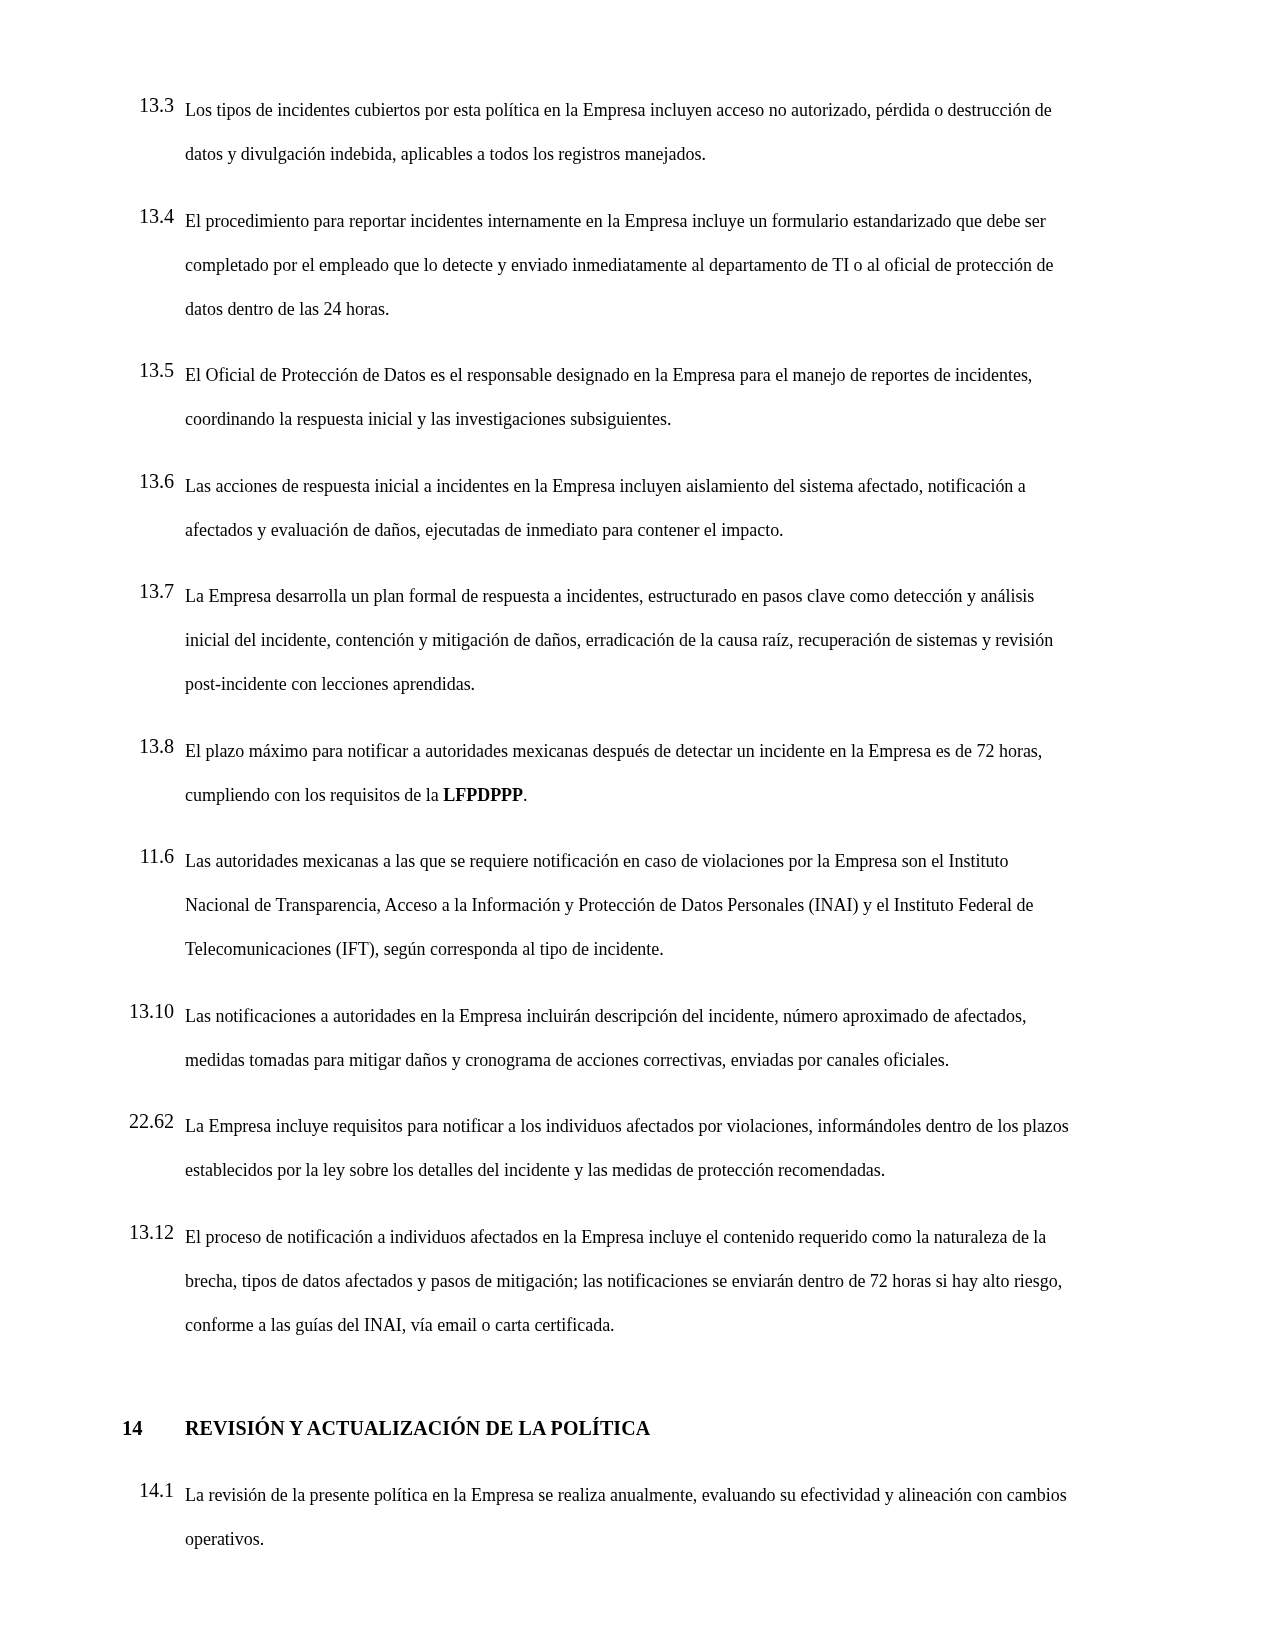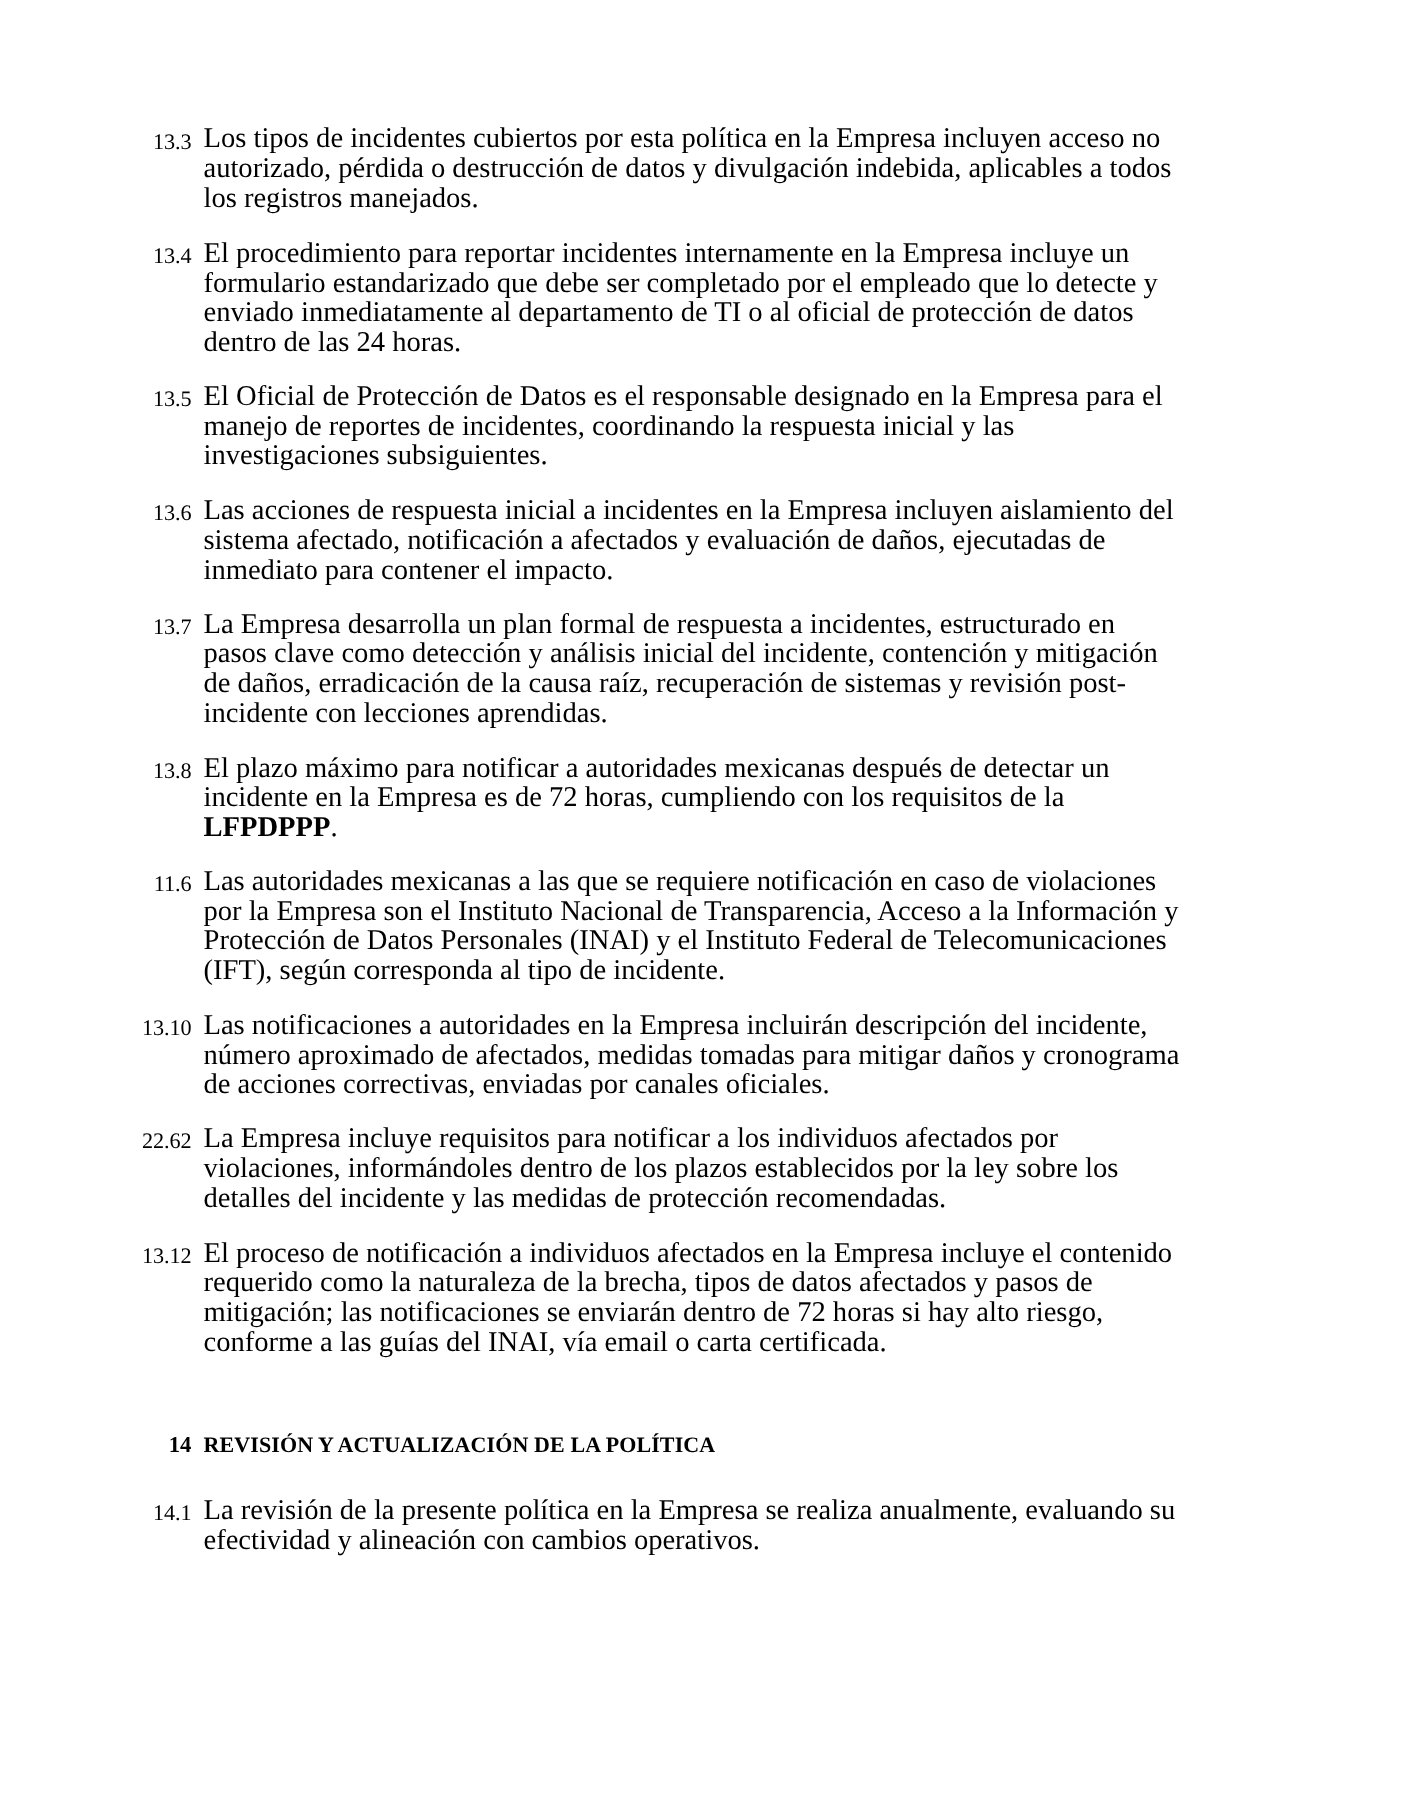--- a/index.html
+++ b/index.html
@@ -19,21 +19,21 @@
     width: 1275px;
     height: 1650px;
     background: #ffffff;
     box-sizing: border-box;
     overflow: hidden;
   }
 
   .content {
     position: absolute;
     left: 122px;
-    top: 112px;
+    top: 88px;
     width: 955px;
   }
 
   
   .clause {
     display: flex;
     align-items: flex-start;
     margin-bottom: 22.5px;
   }
 
@@ -44,43 +44,42 @@
     padding-right: 11px;
     box-sizing: border-box;
     font-size: 20.2px;
     line-height: 35.2px;
     letter-spacing: -0.1px;
     white-space: nowrap;
   }
 
   .clause-body {
     flex: 1 1 auto;
-    font-size: 26px;
-    line-height: 27px;
+    font-size: 18px;
+    line-height: 44px;
     text-align: left;
     hyphens: none;
     letter-spacing: -0.02px;
   }
 
   .clause-body b {
     font-weight: 700;
   }
 
   
   .heading {
     display: flex;
     align-items: flex-start;
     margin-top: 64px;
     margin-bottom: 28px;
   }
 
   .heading-num {
     flex: 0 0 63px;
     width: 63px;
-    text-align: right;
     padding-right: 11px;
     box-sizing: border-box;
     font-size: 20.6px;
     line-height: 34px;
     font-weight: 700;
     white-space: nowrap;
   }
 
   .heading-text {
     flex: 1 1 auto;

